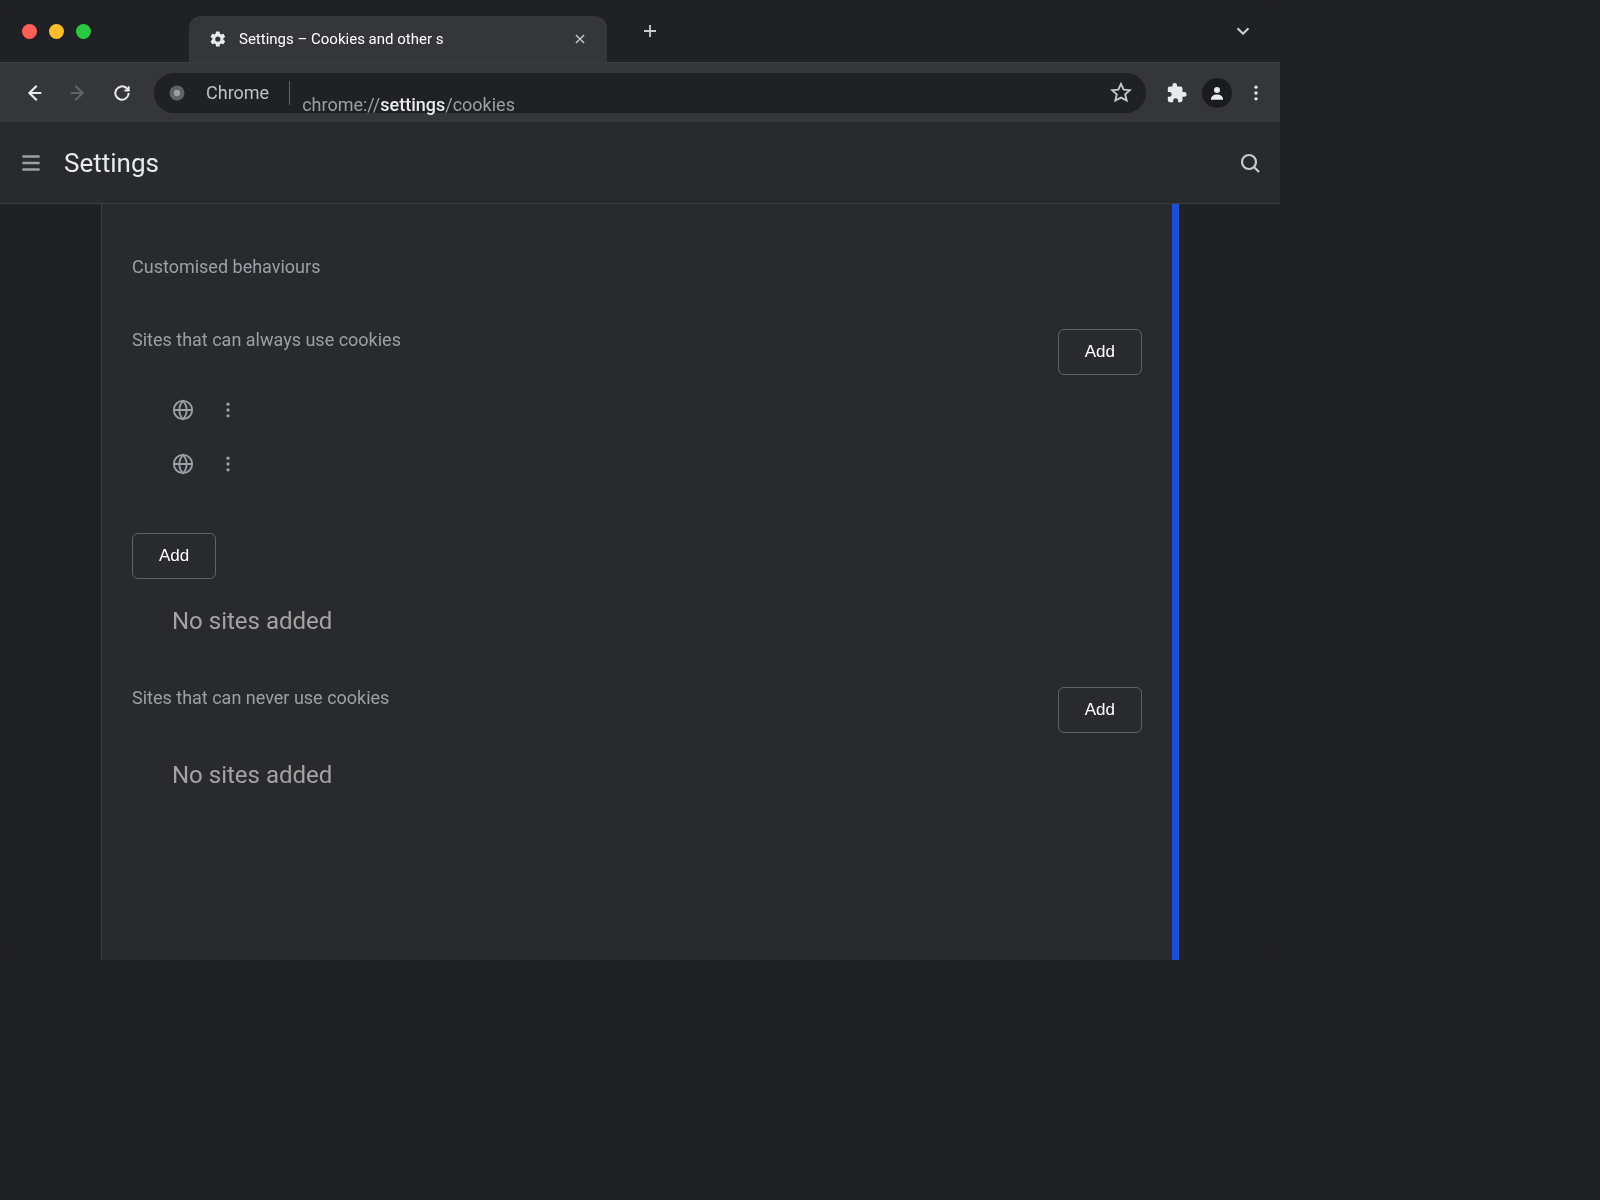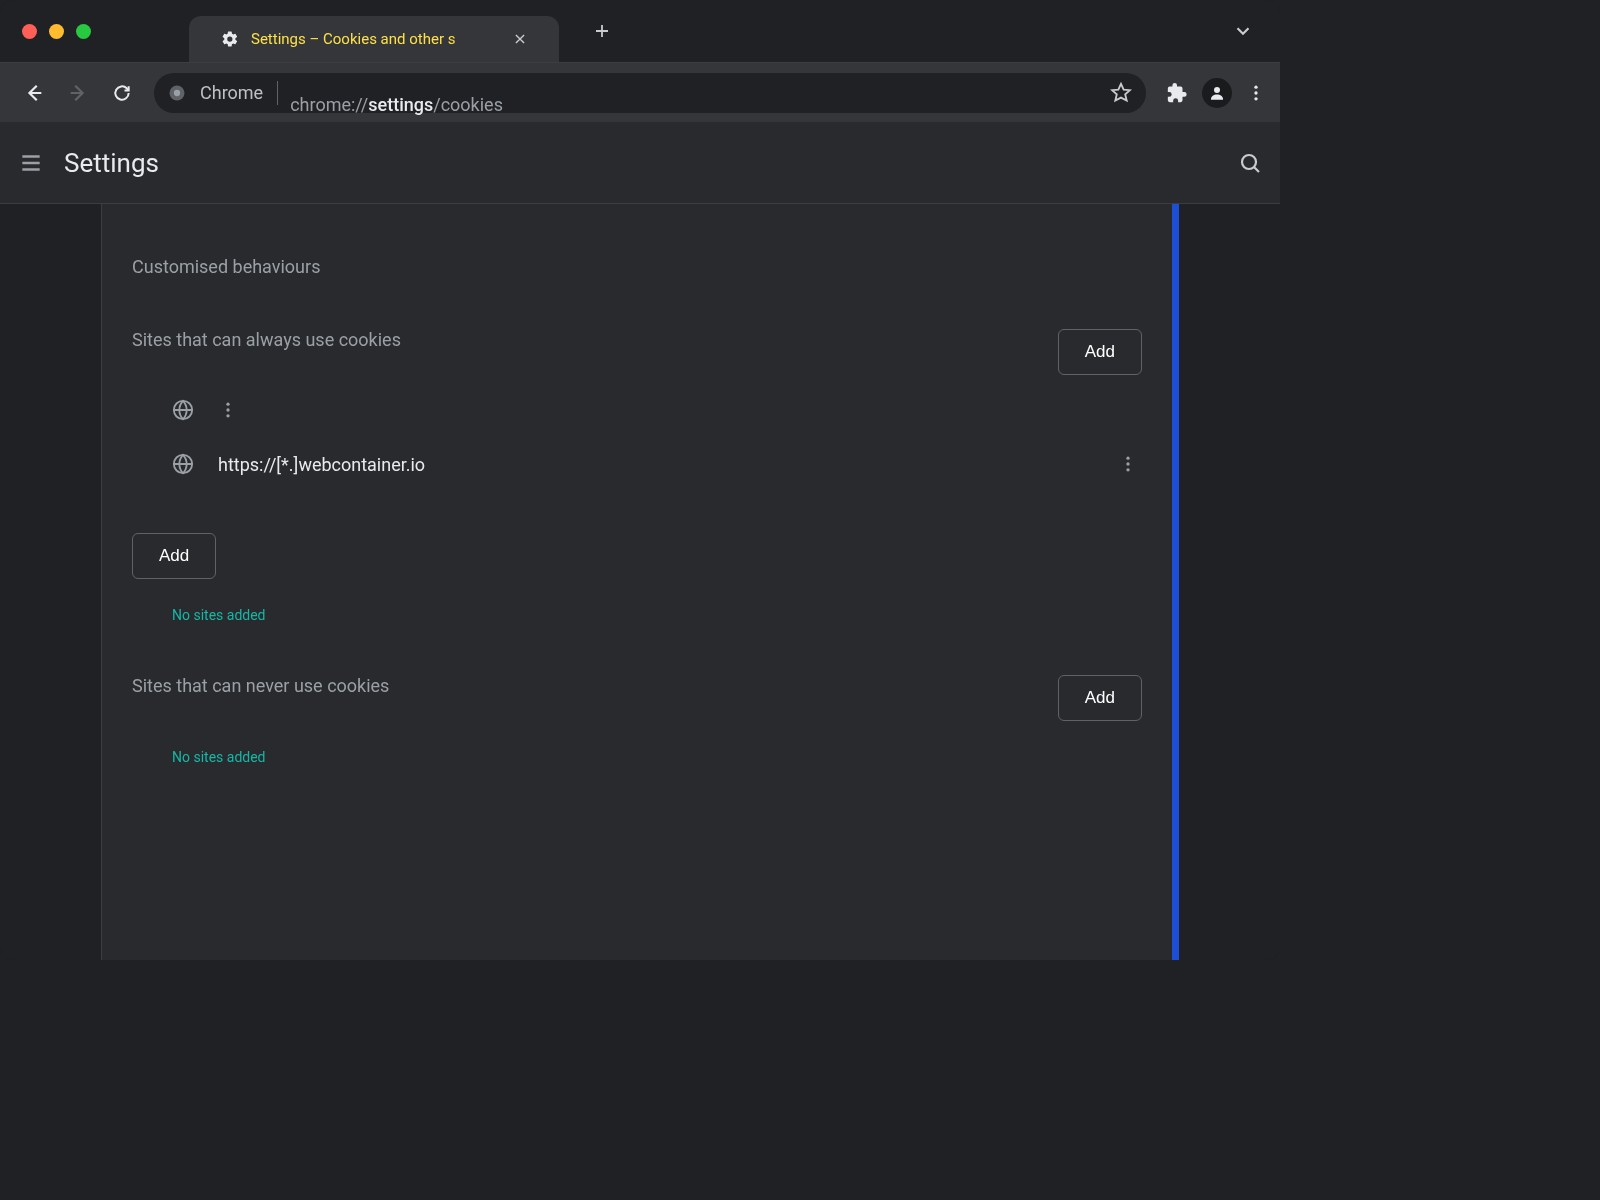--- a/index.html
+++ b/index.html
@@ -33,28 +33,28 @@
   }
   .dot {
     width: 15px; height: 15px; border-radius: 50%;
   }
   .red { background: #ff5f57; }
   .yellow { background: #febc2e; }
   .green { background: #28c840; }
   .tab {
     height: 46px;
     align-self: flex-end;
-    width: 370px;
+    width: 418px;
     background: #35363a;
     border-radius: 12px 12px 0 0;
     display: flex;
     align-items: center;
-    padding: 0 32px;
+    padding: 0 20px;
     gap: 12px;
-    color: #fde047;
+    color: #ffffff;
     font-size: 15px;
     position: relative;
   }
   .tab-title {
     flex: 1;
     white-space: nowrap;
     overflow: hidden;
     -webkit-mask-image: linear-gradient(90deg, #000 80%, transparent 98%);
     mask-image: linear-gradient(90deg, #000 80%, transparent 98%);
   }
@@ -94,21 +94,21 @@
     background: #202124;
     border-radius: 20px;
     margin: 0 8px;
     display: flex;
     align-items: center;
     padding: 0 14px;
     gap: 12px;
     font-size: 18px;
     color: #9aa0a6;
   }
-  .omni-left { display: flex; align-items: center; gap: 14px; }
+  .omni-left { display: flex; align-items: center; gap: 20px; }
   .divider { width: 1px; height: 24px; background: #5f6368; }
   .url { color: #9aa0a6; margin-top: 24px; }
   .url strong { color: #e8eaed; font-weight: 500; }
   .omnibox-right { margin-left: auto; display: flex; align-items: center; gap: 8px; color: #c8cbd0; }
   .toolbar-icons { display: flex; align-items: center; gap: 14px; margin-left: 8px; color: #e8eaed; }
   .avatar-circle {
     width: 30px; height: 30px; border-radius: 50%; background: #1a1b1d;
     display: flex; align-items: center; justify-content: center;
   }
 
@@ -168,22 +168,22 @@
   }
   .site-row {
     display: flex;
     align-items: center;
     padding: 16px 30px 16px 70px;
     gap: 24px;
   }
   .site-url { color: #e8eaed; font-size: 18px; font-weight: 400; flex: 1; }
   .row-actions { color: #9aa0a6; padding-right: 4px; }
   .empty-state {
-    color: #14b8a6;
-    font-size: 14px;
+    color: #a3a3a3;
+    font-size: 24px;
     padding: 20px 30px 10px 70px;
   }
   svg { display: block; }
 </style>
 </head>
 <body>
 
 <div class="window">
 
   <div class="titlebar">
@@ -324,21 +324,20 @@
         </span>
       </div>
 
       <div class="site-row">
         <span>
           <svg width="22" height="22" viewBox="0 0 24 24" fill="#9aa0a6">
               <circle cx="12" cy="12" r="10" fill="none" stroke="#9aa0a6" stroke-width="2"></circle>
               <path d="M2 12h20M12 2c2.8 3 4 6.5 4 10s-1.2 7-4 10c-2.8-3-4-6.5-4-10s1.2-7 4-10z" fill="none" stroke="#9aa0a6" stroke-width="2"></path>
             </svg>
         </span>
-        <span class="site-url">https://[*.]webcontainer.io</span>
         <span class="row-actions">
           <svg width="20" height="20" viewBox="0 0 24 24" fill="#9aa0a6">
               <circle cx="12" cy="5" r="2"></circle>
               <circle cx="12" cy="12" r="2"></circle>
               <circle cx="12" cy="19" r="2"></circle>
             </svg>
         </span>
       </div>
 
       <div class="block-header">

